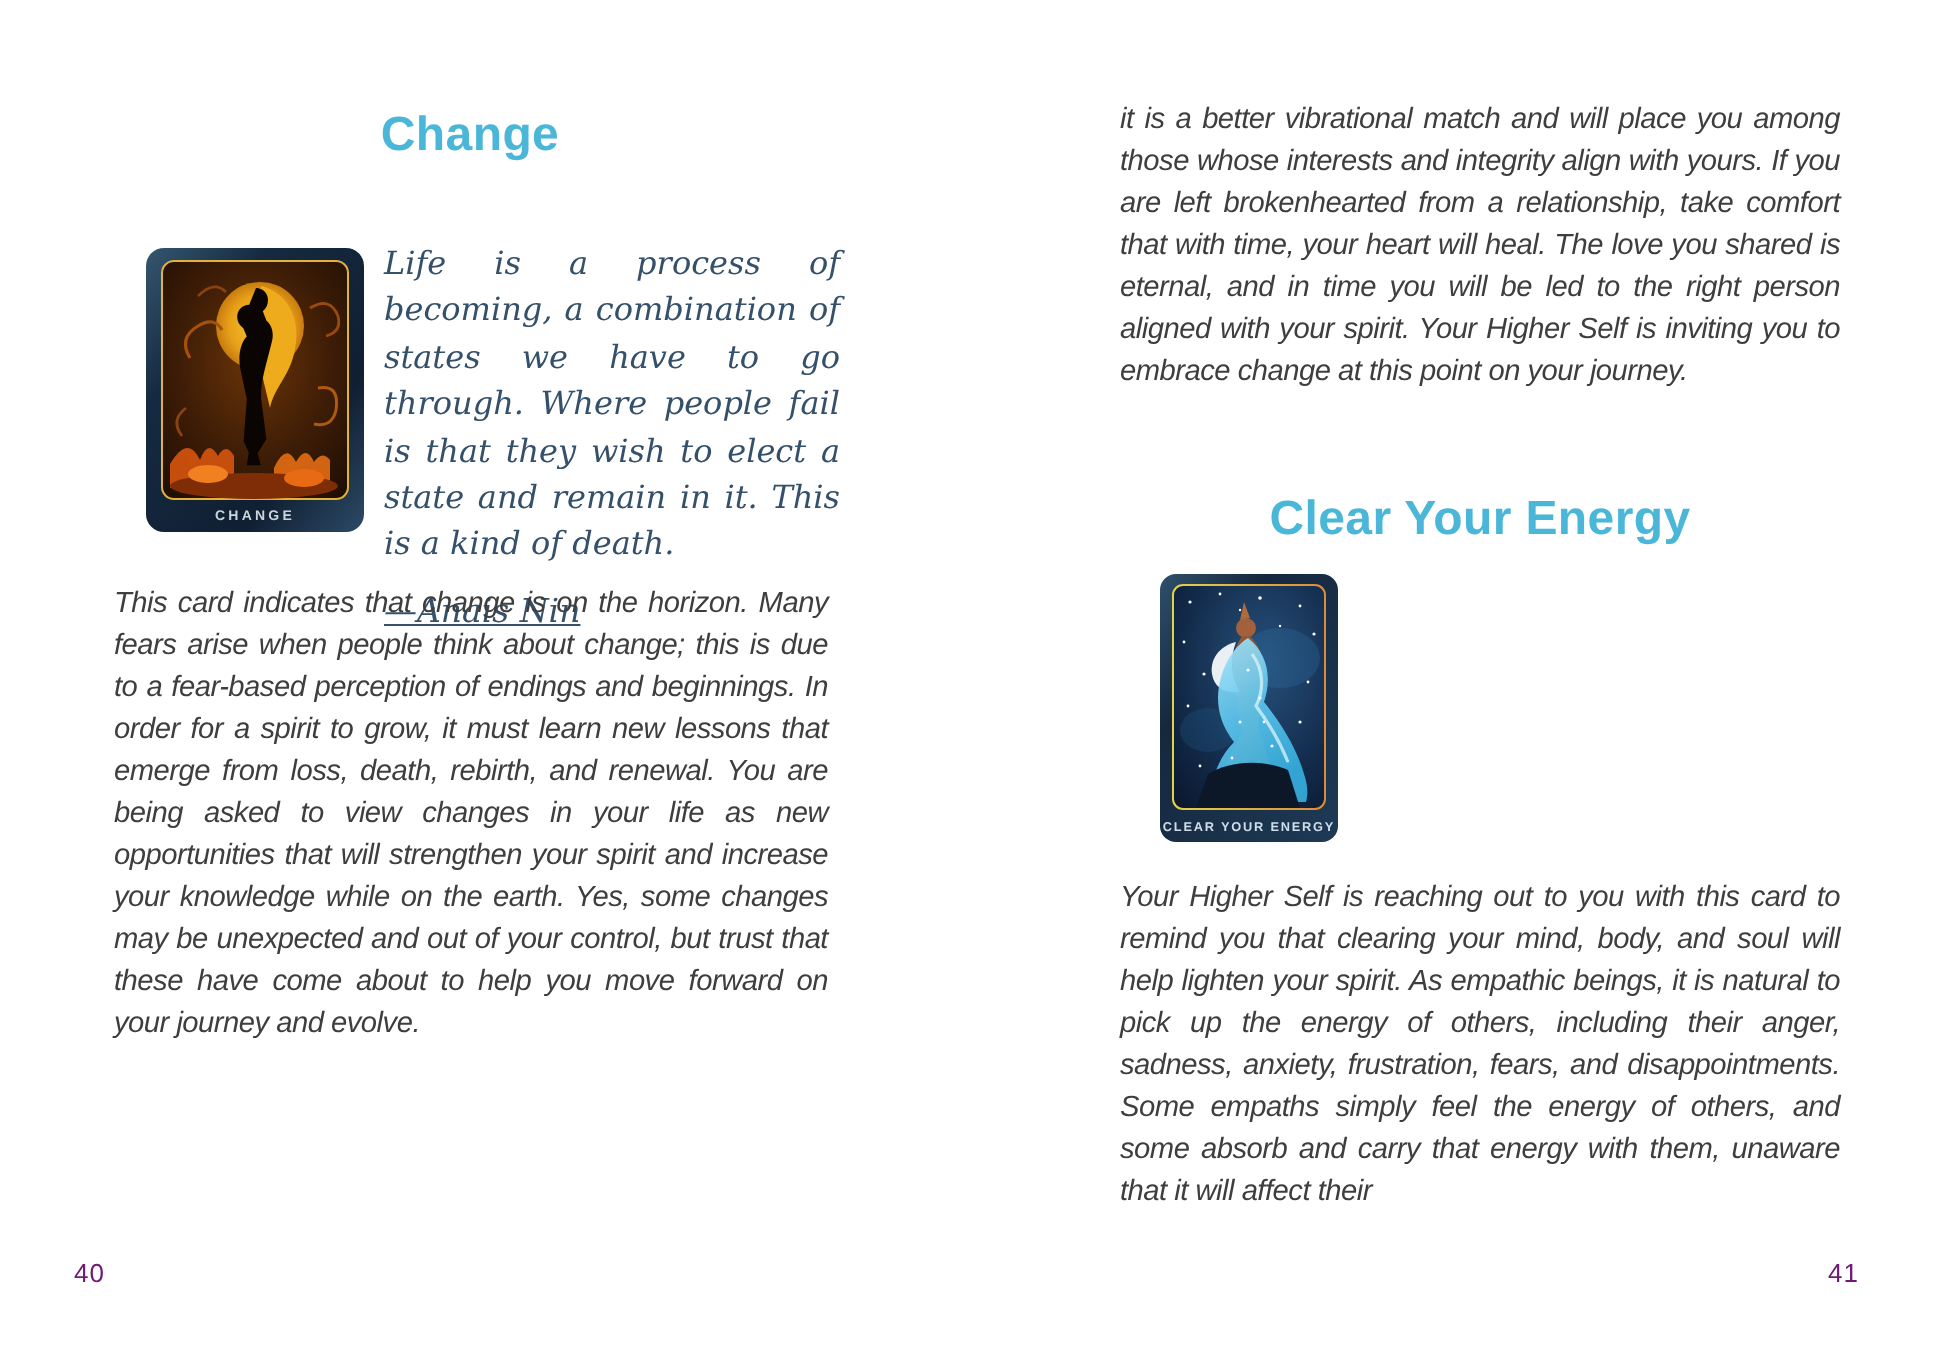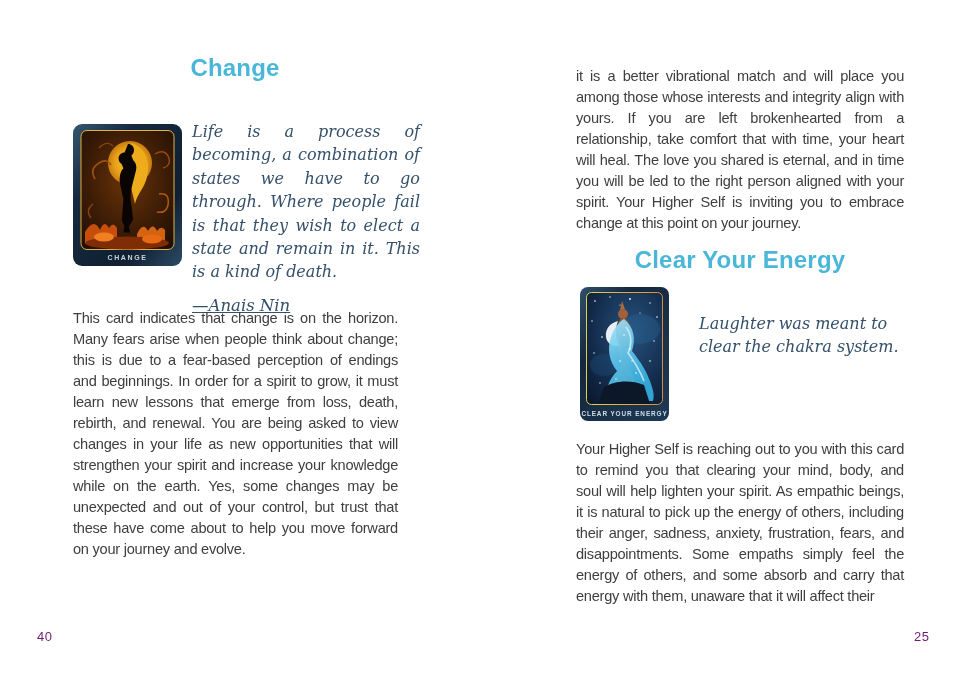--- a/index.html
+++ b/index.html
@@ -56,22 +56,22 @@
   .body-block {
     position: absolute;
     font-size: 14.6px;
     line-height: 21px;
     letter-spacing: -0.25px;
     color: #3e3e3e;
     text-align: justify;
   }
   #left-body  { left: 57px;  top: 292px; width: 357px; }
   #right-cont { left: 560px; top: 50px;  width: 360px; }
-  #right-body { left: 560px; top: 423px; width: 360px; }
-  .body-block p { margin: 16px; }
+  #right-body { left: 560px; top: 439px; width: 360px; }
+  .body-block p { margin: 0; font-style: italic; }
   .body-block p.indented { text-indent: 37px; }
 
   .page-number {
     position: absolute;
     font-size: 13px;
     color: #701a75;
     letter-spacing: 0.5px;
   }
   #page-num-left  { left: 37px;  top: 629px; }
   #page-num-right { left: 914px; top: 629px; }
@@ -203,22 +203,21 @@
           <circle cx="62" cy="104" r="0.8"></circle>
         <circle cx="36" cy="92" r="0.7"></circle>
           <circle cx="52" cy="74" r="0.7"></circle>
       </g>
       <path d="M24 100 c10 -6 26 -8 40 -2 l6 19 h-52 z" fill="#0c1828"></path>
       <text class="card-label-text" x="44.5" y="128.5" text-anchor="middle" font-size="6.4" letter-spacing="0.9" fill="#cfdde8">CLEAR YOUR ENERGY</text>
     </svg>
   </div>
 
   <div class="quote-block" id="right-quote">
-    <div class="quote-text">Laughter was meant to clear the chakra system.</div>
   </div>
 
   <div class="body-block" id="right-body">
     <p>Your Higher Self is reaching out to you with this card to remind you that clearing your mind, body, and soul will help lighten your spirit. As empathic beings, it is natural to pick up the energy of others, including their anger, sadness, anxiety, frustration, fears, and disappointments. Some empaths simply feel the energy of others, and some absorb and carry that energy with them, unaware that it will affect their</p>
   </div>
 
-  <div class="page-number" id="page-num-right">25</div>
+  <div class="page-number" id="page-num-right">41</div>
 
 </div>
 
 </body></html>

